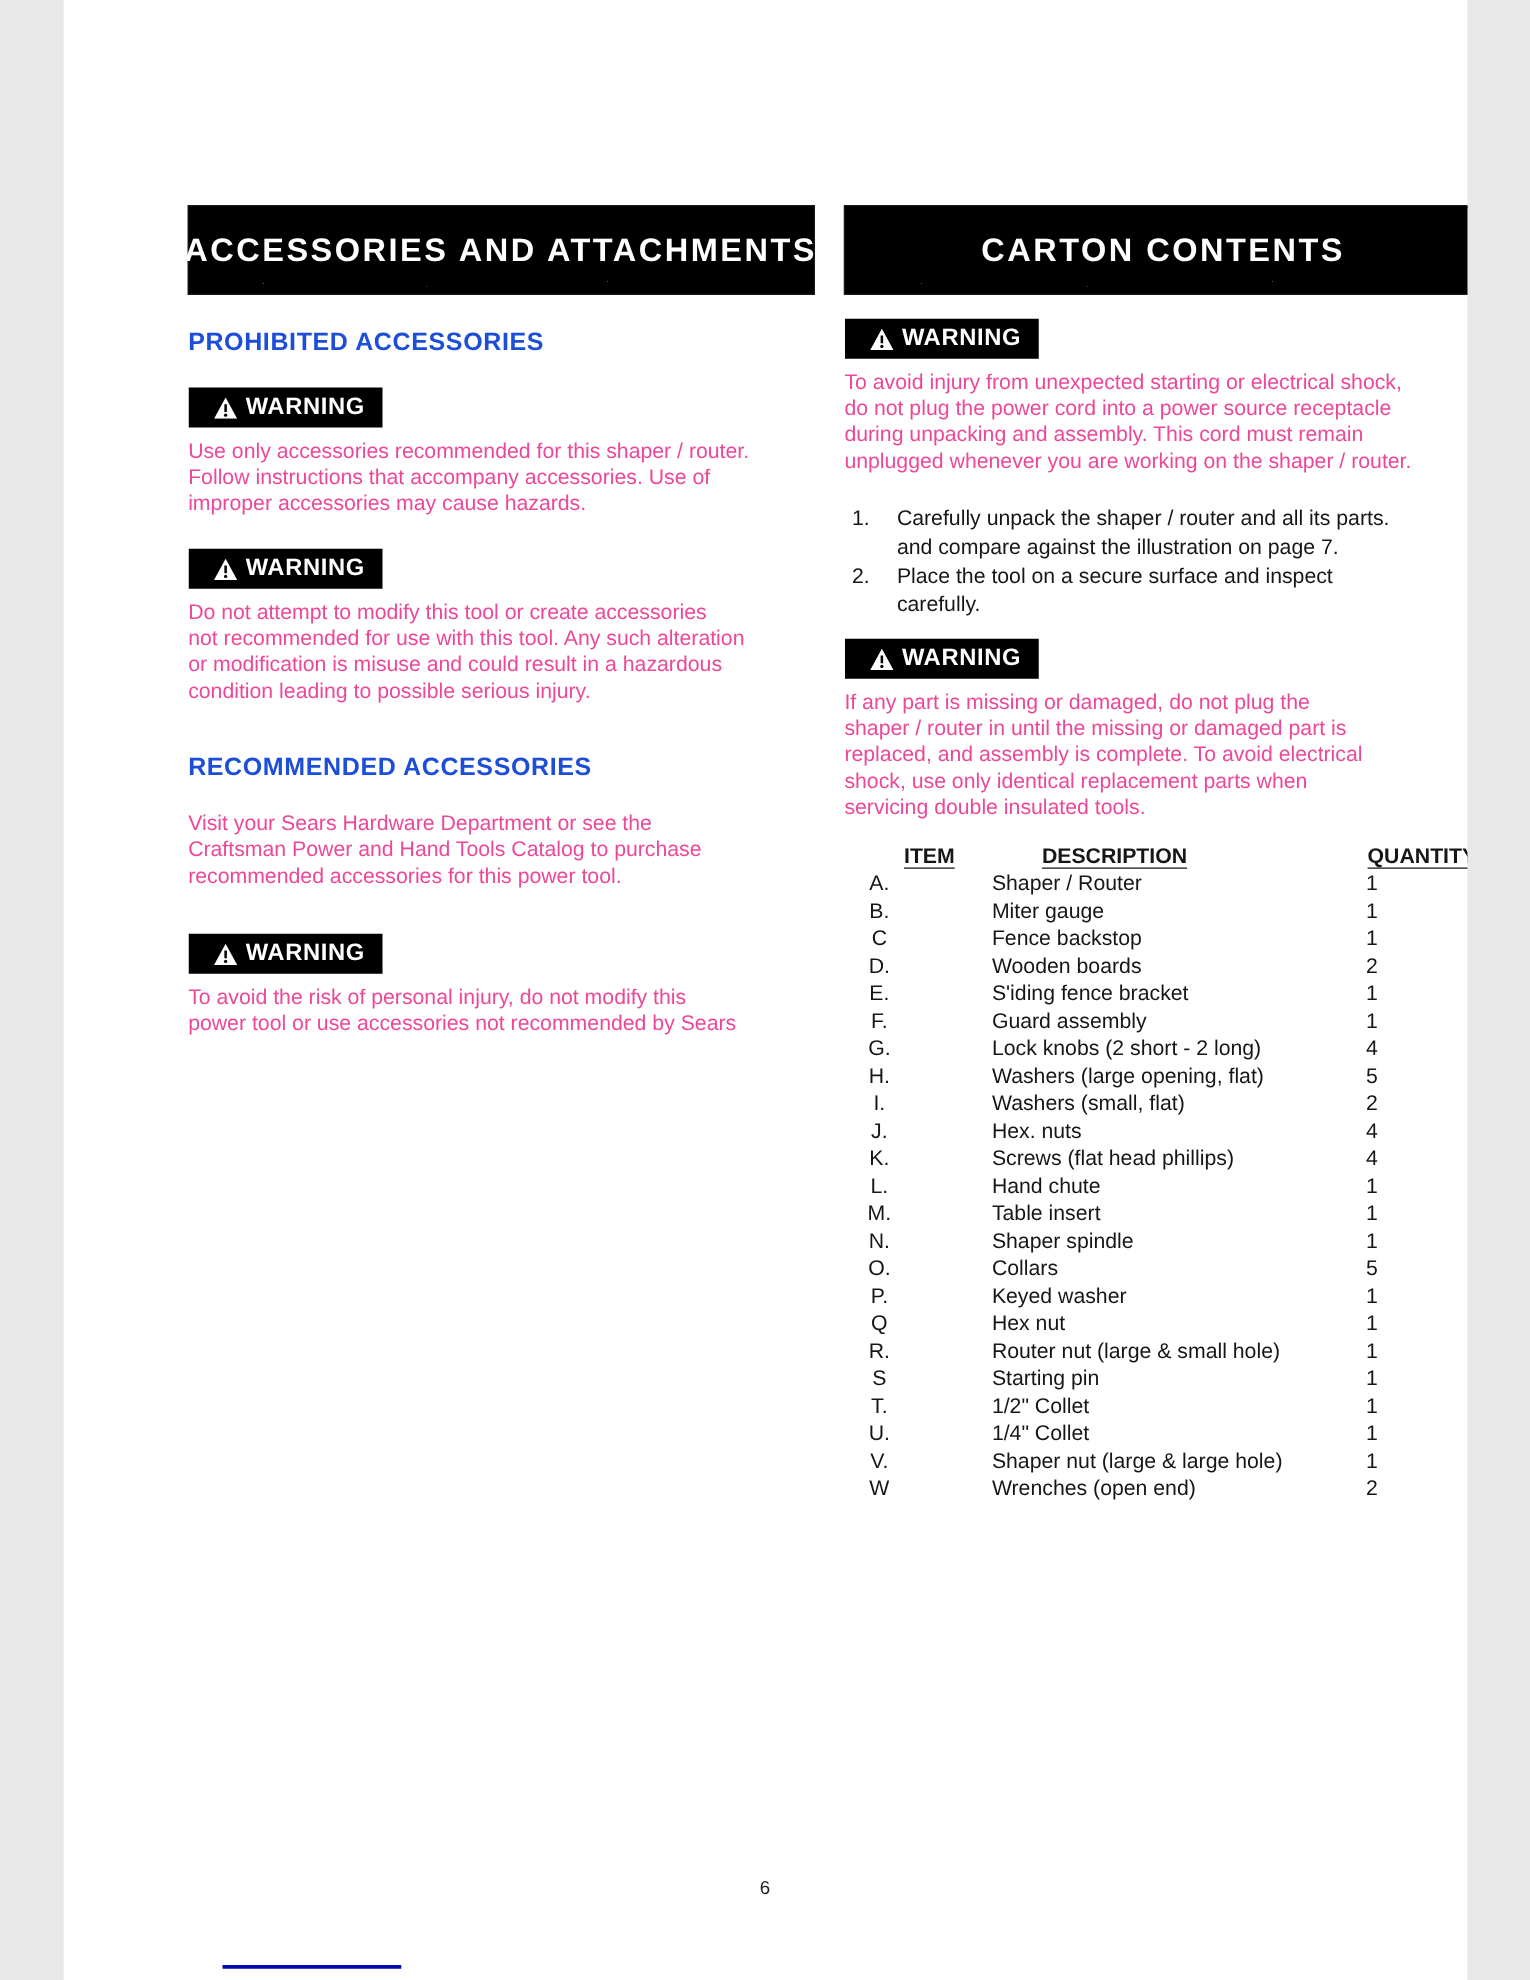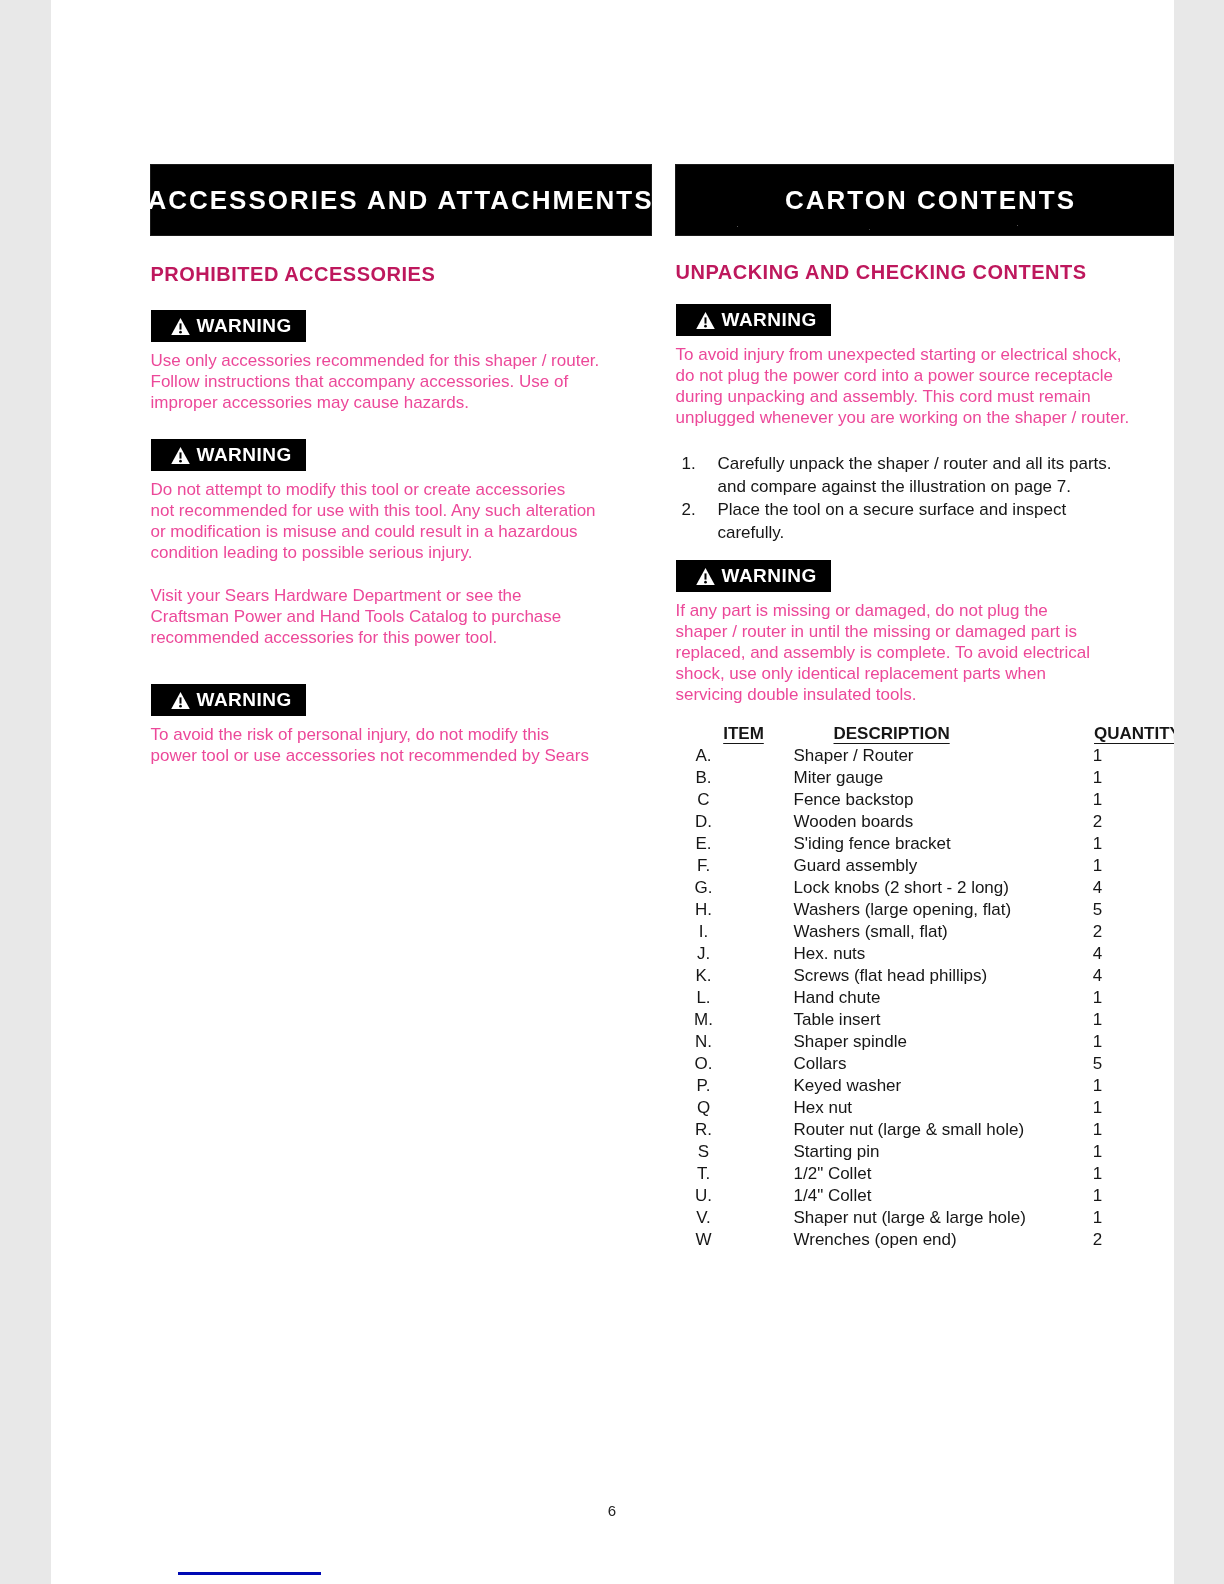--- a/index.html
+++ b/index.html
@@ -16,21 +16,21 @@
     justify-content:center;font-weight:bold;font-size:26px;letter-spacing:2px;
     white-space:nowrap;
     box-shadow:0 0 0 1px #1a1a1a;
     background-image:
       radial-gradient(circle 1px at 12% 88%, #555 40%, transparent 41%),
       radial-gradient(circle 1px at 38% 92%, #444 40%, transparent 41%),
       radial-gradient(circle 1px at 67% 86%, #555 40%, transparent 41%),
       radial-gradient(circle 1px at 88% 90%, #444 40%, transparent 41%);
   }
   .section-heading{
-    margin:0;font-size:20px;font-weight:bold;letter-spacing:0.5px;color:#be185d;
+    margin:0;font-size:20px;font-weight:bold;letter-spacing:0.5px;color:#1d4ed8;
   }
   .warn-badge{
     display:inline-flex;align-items:center;gap:7px;background:#000;color:#fff;
     padding:5px 14px 5px 20px;font-size:19px;font-weight:bold;letter-spacing:0.5px;
   }
   .warn-badge svg{display:block;}
   .body-text{
     margin:0;font-size:17px;line-height:21px;white-space:pre-line;color:#ec4899;
   }
   .mt-h1{margin-top:28px;}
@@ -104,20 +104,21 @@
           </svg>
         </span>
         <span>WARNING</span>
       </span>
     </div>
     <p class="body-text mt-p">Do not attempt to modify this tool or create accessories
 not recommended for use with this tool. Any such alteration
 or modification is misuse and could result in a hazardous
 condition leading to possible serious injury.</p>
 
+    <h3 class="section-heading mt-h2">RECOMMENDED ACCESSORIES</h3>
     <p class="body-text mt-p3">Visit your Sears Hardware Department or see the
 Craftsman Power and Hand Tools Catalog to purchase
 recommended accessories for this power tool.</p>
 
     <div class="mt-badge3">
       <span class="warn-badge">
         <span>
           <svg width="19" height="17" viewBox="0 0 24 22">
             <path d="M12 0 L24 22 L0 22 Z" fill="#ffffff"></path>
             <rect x="10.7" y="7" width="2.6" height="8" fill="#000000"></rect>
@@ -129,21 +130,20 @@
     </div>
     <p class="body-text mt-p">To avoid the risk of personal injury, do not modify this
 power tool or use accessories not recommended by Sears</p>
   </div>
 
   <div class="col col-right">
     <div class="banner">
       <span>CARTON CONTENTS</span>
     </div>
 
-    <h3 class="section-heading r-mt-h1">UNPACKING AND CHECKING CONTENTS</h3>
 
     <div class="r-mt-badge1">
       <span class="warn-badge">
         <span>
           <svg width="19" height="17" viewBox="0 0 24 22">
             <path d="M12 0 L24 22 L0 22 Z" fill="#ffffff"></path>
             <rect x="10.7" y="7" width="2.6" height="8" fill="#000000"></rect>
             <circle cx="12" cy="18.3" r="1.7" fill="#000000"></circle>
           </svg>
         </span>

